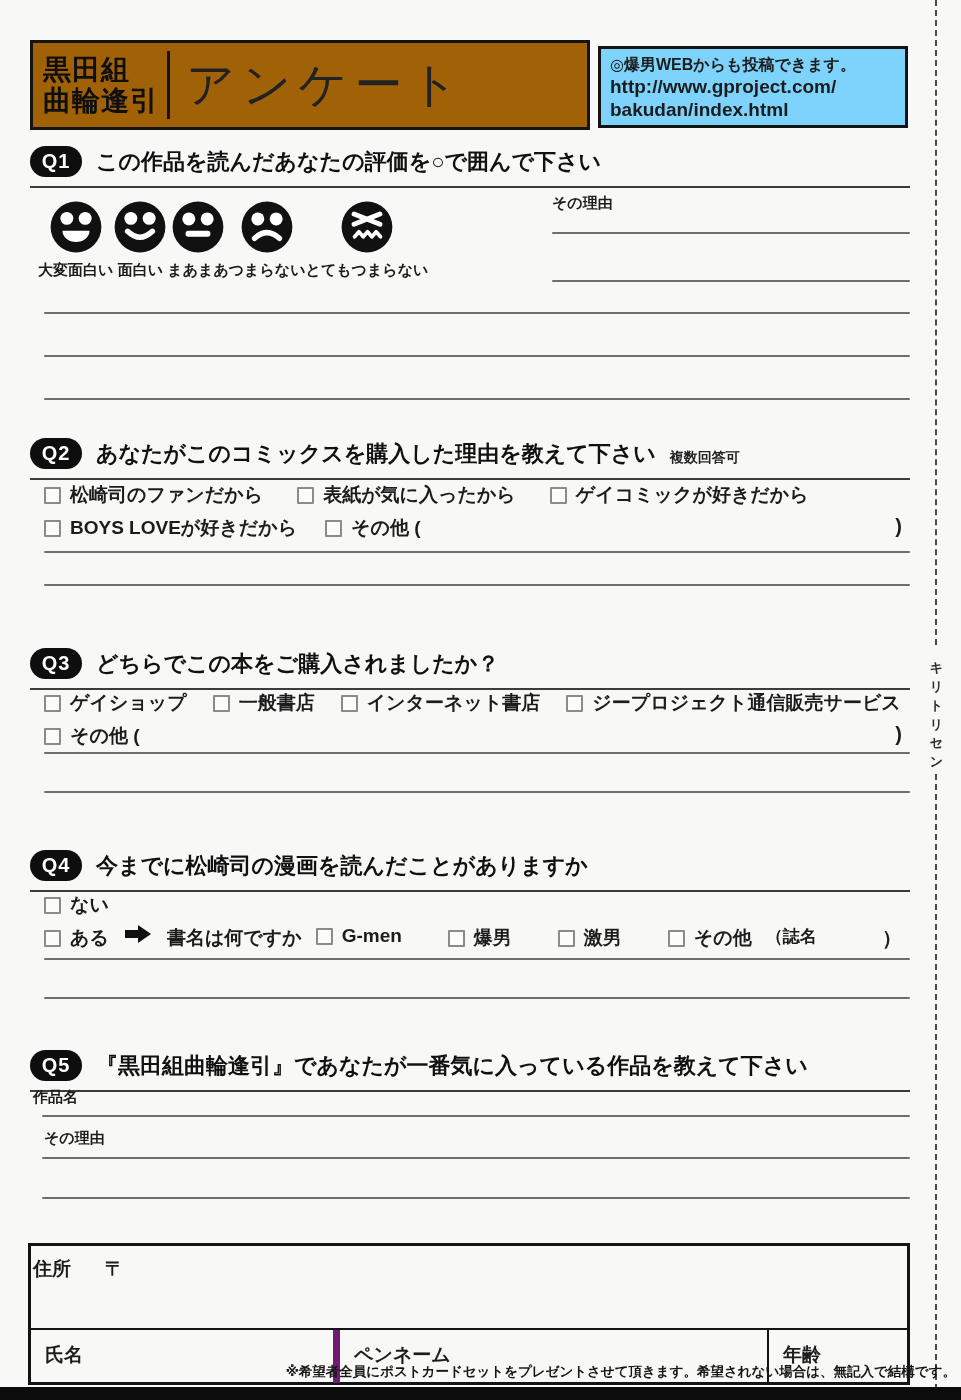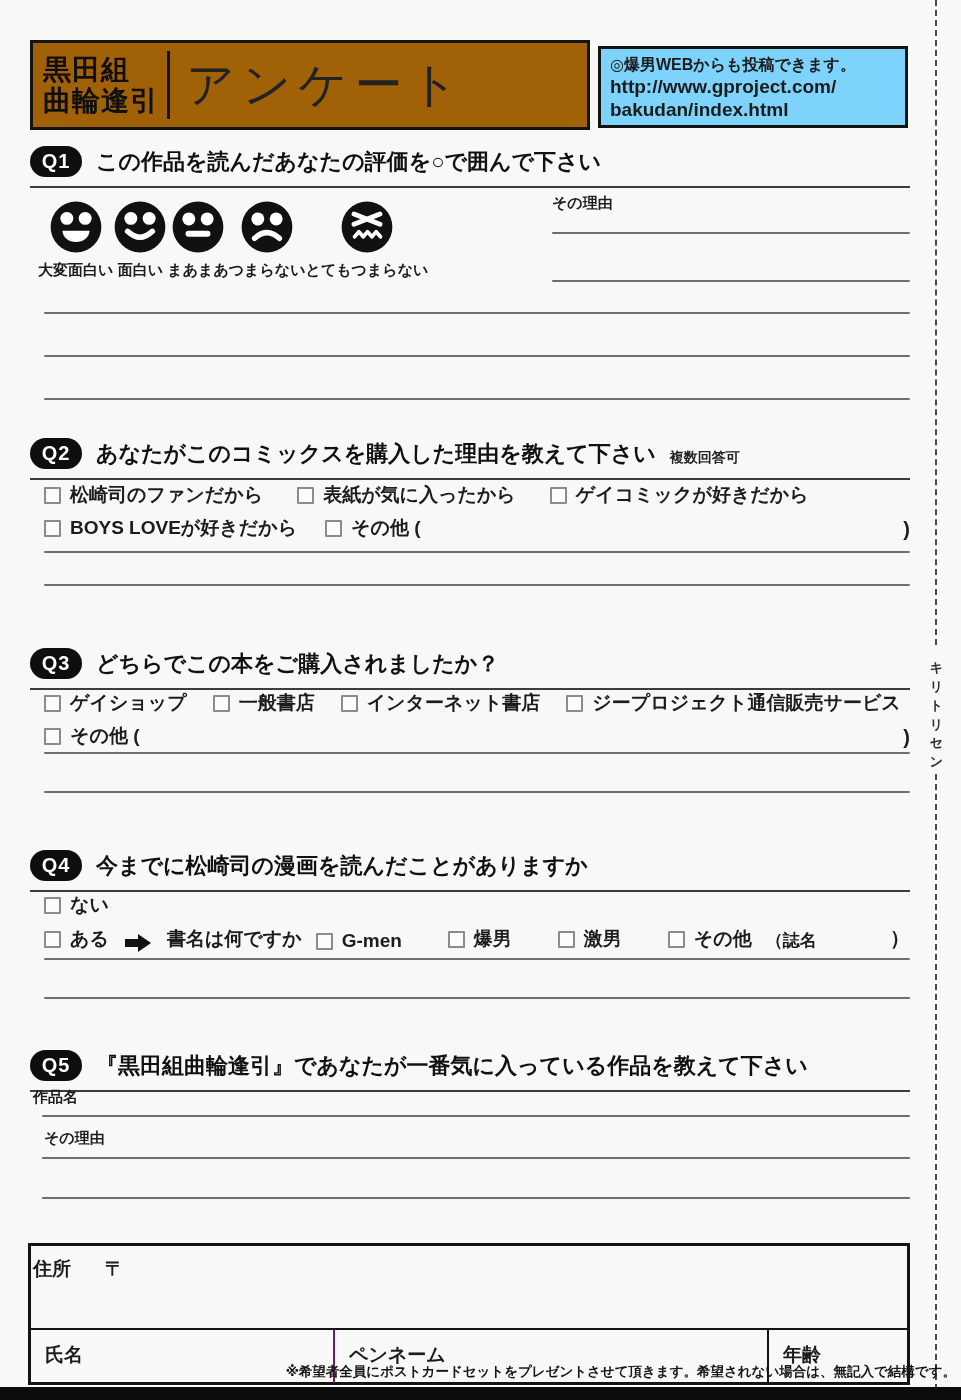--- a/index.html
+++ b/index.html
@@ -52,39 +52,39 @@
   .small-label{font-size:15px;font-weight:600;color:#1d1d1d;}
 
   
   .ratings{position:absolute;left:8px;top:54px;width:508px;display:flex;
     justify-content:flex-start;}
   .rating{display:flex;flex-direction:column;align-items:center;gap:7px;}
   .rating .face{width:54px;height:54px;}
   .rating .rlabel{font-size:15px;font-weight:600;white-space:nowrap;}
 
   
-  .opt-row{position:absolute;left:14px;right:0;display:flex;align-items:flex-end;
+  .opt-row{position:absolute;left:14px;right:8px;display:flex;align-items:flex-start;
     gap:12px;font-size:19px;font-weight:600;white-space:nowrap;}
   .opt{display:flex;align-items:center;gap:9px;cursor:default;}
   .checkbox{width:17px;height:17px;border:2px solid #8b8b8b;background:#fcfcfb;
     box-sizing:border-box;border-radius:1px;flex:0 0 auto;}
   .gap-lg{margin-left:32px;}
   .spacer{flex:1;}
   .paren{font-size:20px;font-weight:600;}
   .arrow-icon{display:inline-flex;align-items:center;margin:0 2px;}
 
   
   .addr-table{position:absolute;top:1243px;left:28px;width:882px;height:142px;
     border:3px solid #141414;box-sizing:border-box;background:#f8f8f6;}
   .addr-row1{height:84px;border-bottom:2px solid #141414;box-sizing:border-box;
     display:flex;align-items:flex-start;gap:34px;padding:10px 2px;font-size:19px;font-weight:600;}
   .addr-row2{display:flex;height:53px;box-sizing:border-box;font-size:19px;font-weight:600;}
   .addr-row2 .cell{padding:12px 14px;box-sizing:border-box;}
   .cell-name{width:302px;}
-  .cell-pen{flex:1;border-left:2px solid #701a75;}
+  .cell-pen{flex:1;border-left:7px solid #701a75;}
   .cell-age{width:140px;border-left:2px solid #141414;}
 
   .gift-note{position:absolute;top:1363px;left:0;width:956px;text-align:right;
     font-size:13.5px;font-weight:600;color:#161616;}
   .bottom-bar{position:absolute;bottom:0;left:0;width:100%;height:13px;background:#0c0c0c;}
 </style>
 </head>
 <body>
 
 <div id="page">

